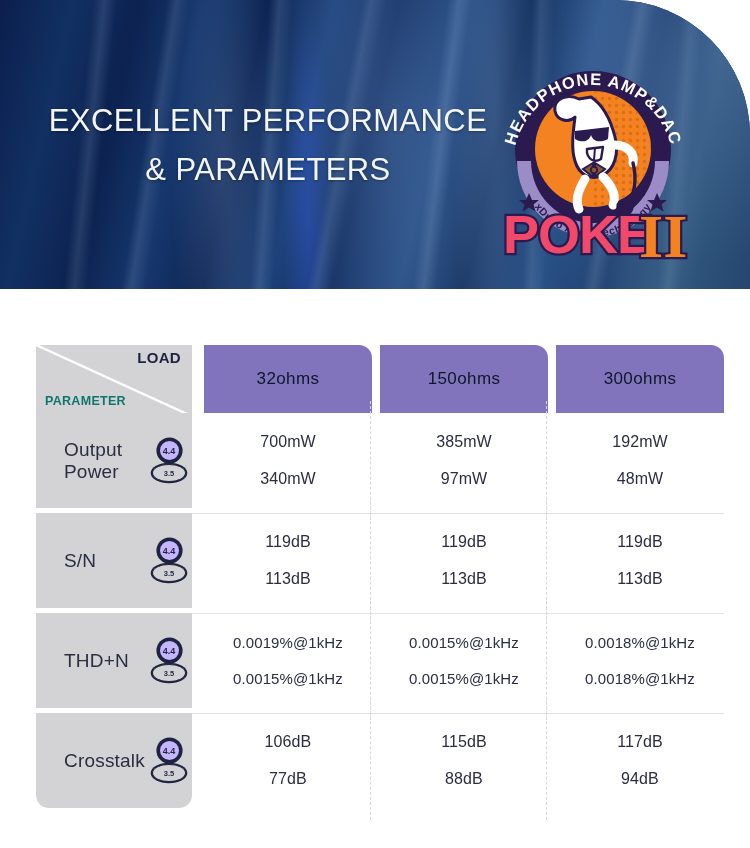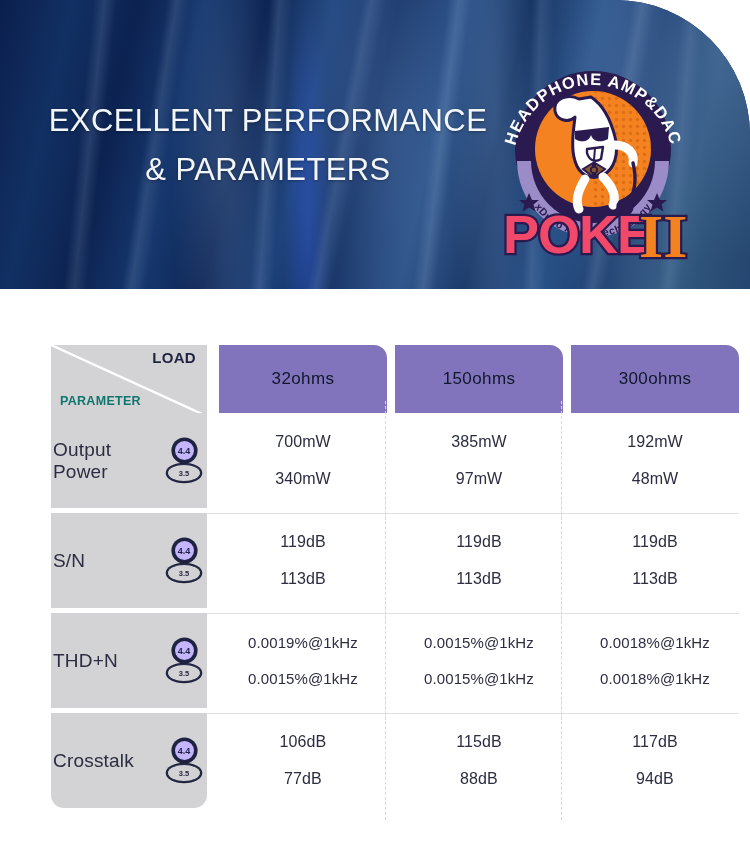--- a/index.html
+++ b/index.html
@@ -93,21 +93,21 @@
     left: 487px;
     top: 53px;
     width: 212px;
     height: 212px;
   }
   .logo-svg { display: block; width: 212px; height: 212px; overflow: visible; }
 
   
   .spec-table {
     position: absolute;
-    left: 51px;
+    left: 36px;
     top: 345px;
     width: 688px;
   }
 
   .trow {
     display: flex;
     align-items: stretch;
     position: relative;
   }
 
@@ -173,21 +173,21 @@
     background: #e2e2e6;
   }
 
   .label-cell {
     position: relative;
     width: 156px;
     flex: 0 0 156px;
     background: #d3d3d5;
     display: flex;
     align-items: center;
-    padding: 0 6px 0 2px;
+    padding: 0 6px 0 28px;
   }
   .label-cell.first { border-top-left-radius: 0; }
   .label-cell.last {
     border-bottom-left-radius: 13px;
     border-bottom-right-radius: 13px;
   }
   .row-gap {
     height: 5px;
     flex: 0 0 156px;
     width: 156px;

